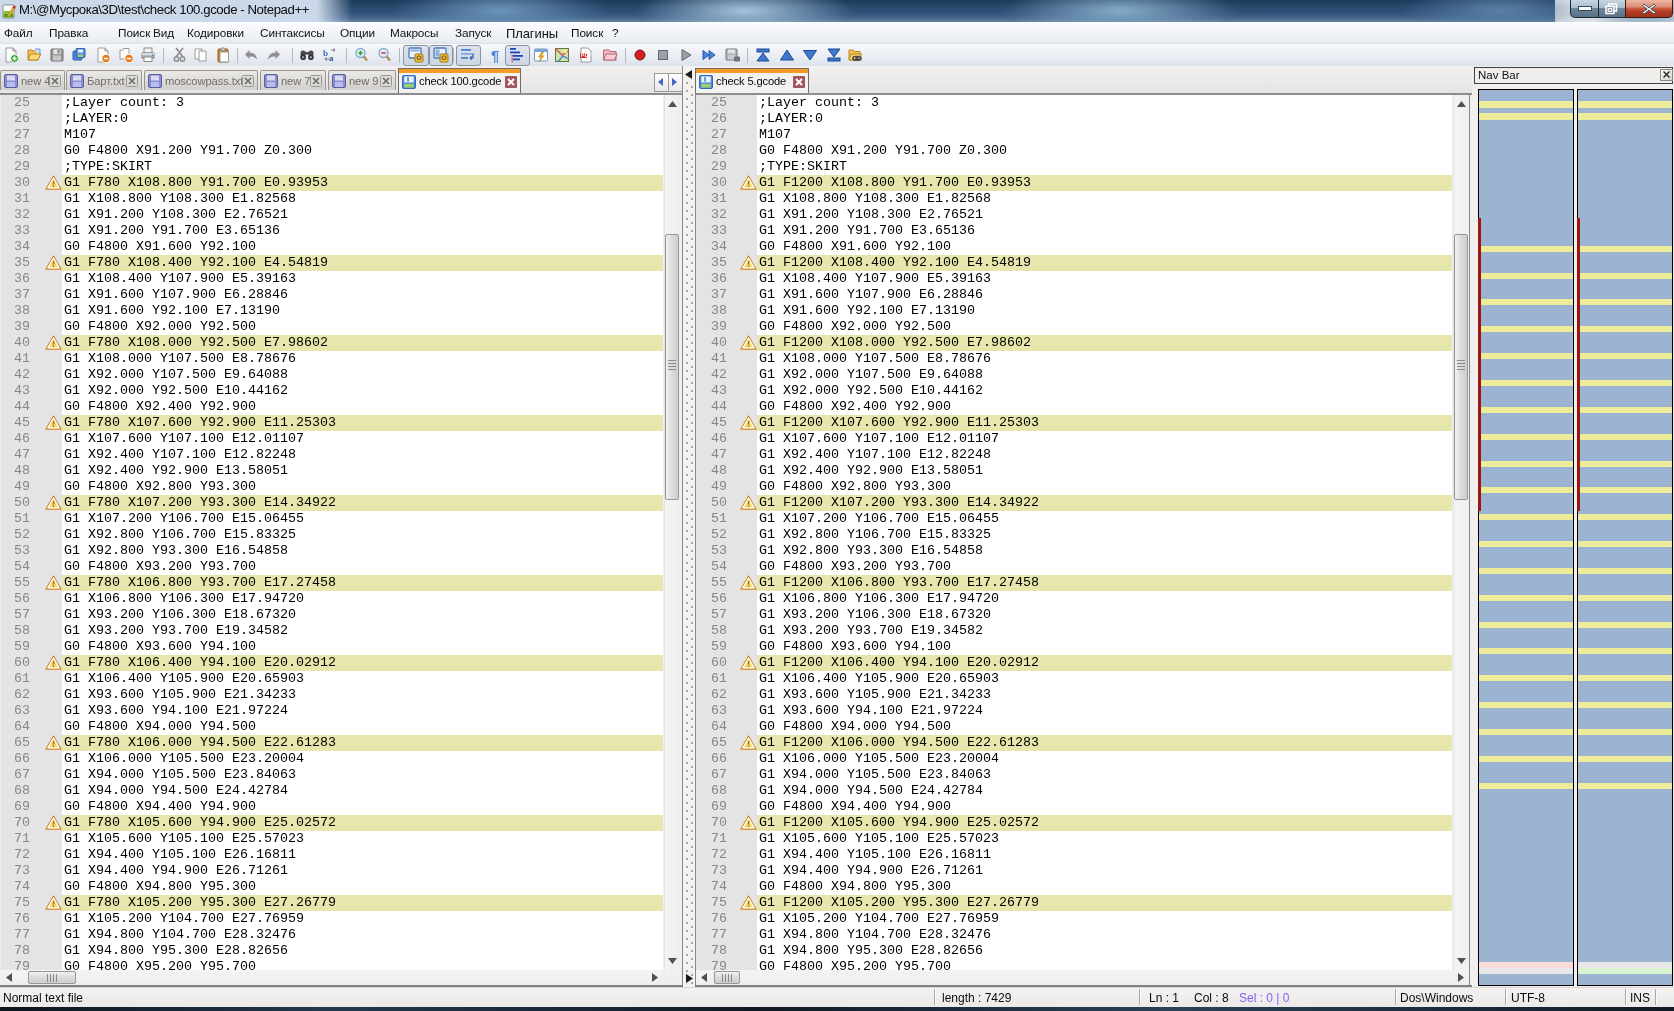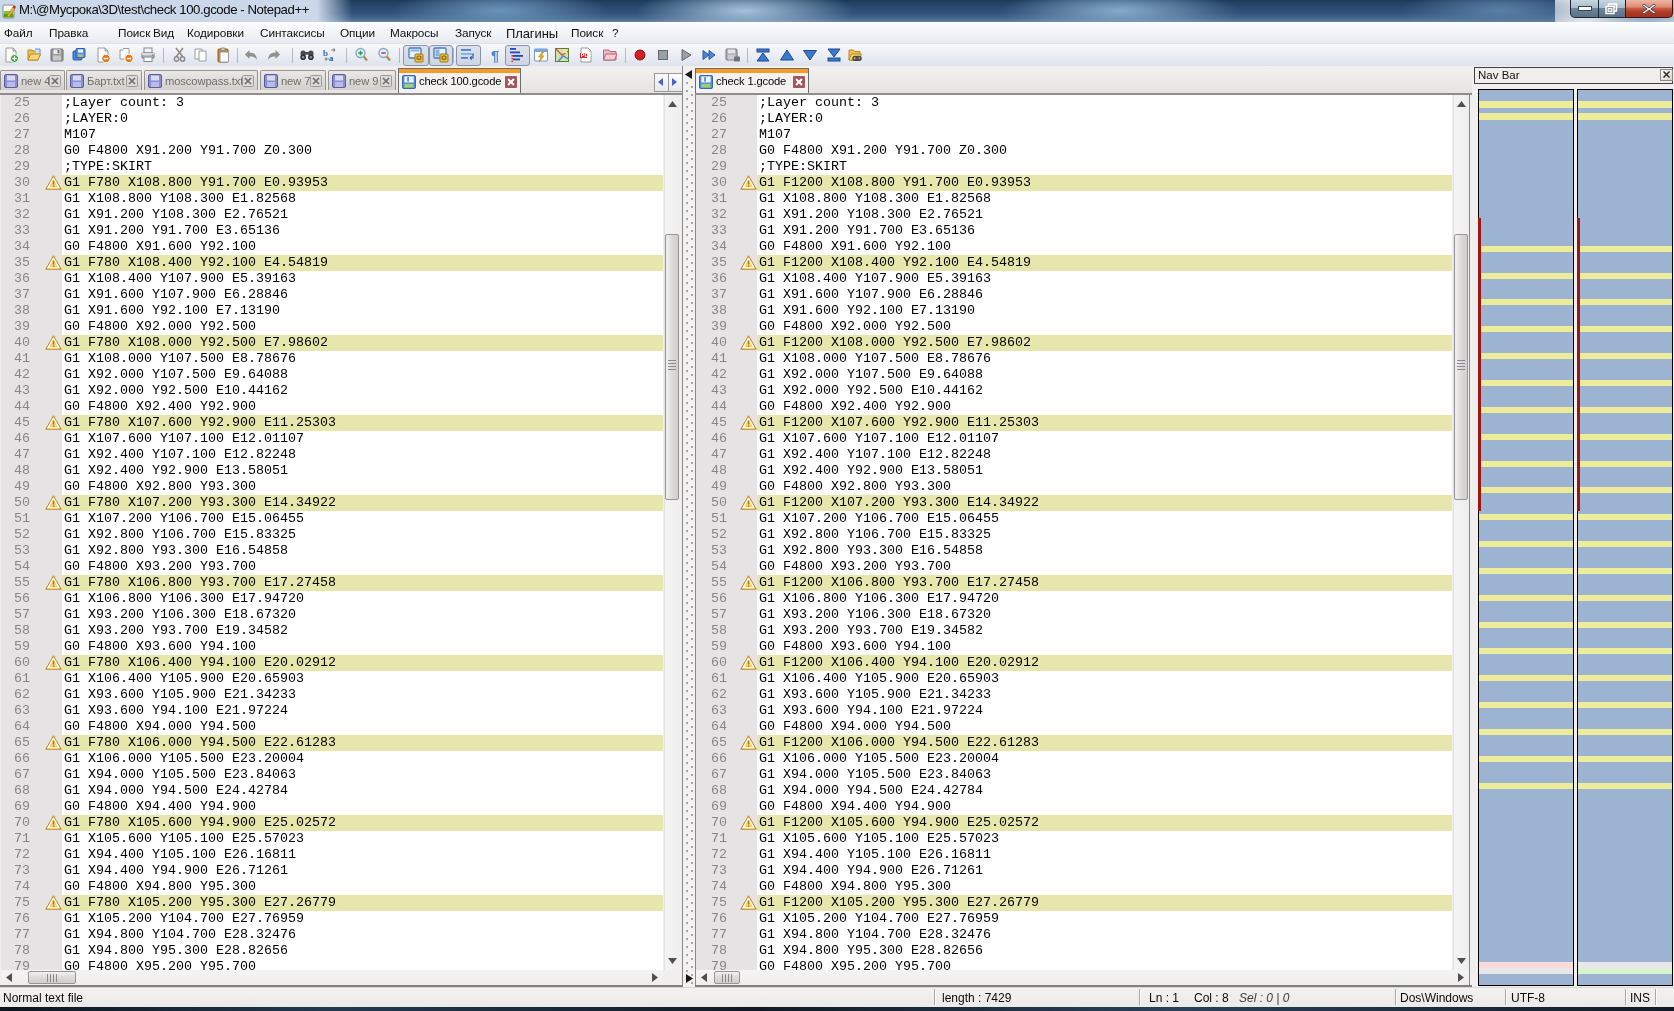--- a/index.html
+++ b/index.html
@@ -313,21 +313,21 @@
     <path d="M3 3 L9 9 M9 3 L3 9" stroke="#fff" stroke-width="2"></path>
   </svg>
 <div class="abs" style="left:695px;top:68px;width:114px;height:25px;box-sizing:border-box;border:1px solid #6e6c68;border-bottom:none;border-radius:1px 1px 0 0;background:#f4f2f0;"></div>
 <div class="abs" style="left:696px;top:69px;width:112px;height:4px;background:#f79b28;"></div>
 <svg class="abs" style="left:699px;top:75px" width="14" height="14" viewBox="0 0 15 15">
     <rect x="0.5" y="0.5" width="14" height="14" rx="1.5" fill="#4d8ae0" stroke="#2c5fae"></rect>
     <rect x="2.5" y="1.5" width="10" height="6.5" fill="#eef4fd"></rect>
     <rect x="5.5" y="2.3" width="2" height="4.8" fill="#5b8fd6"></rect>
     <rect x="2.5" y="9.5" width="10" height="4" fill="#9fd06c"></rect>
   </svg>
-<div class="abs" style="left:716px;top:75px;font-size:11.2px;color:#0a0a0a;letter-spacing:-0.15px;">check 1.gcode</div>
+<div class="abs" style="left:716px;top:75px;font-size:11.2px;color:#0a0a0a;letter-spacing:-0.15px;">check 5.gcode</div>
 <svg class="abs" style="left:793px;top:76px" width="12" height="12" viewBox="0 0 12 12">
     <rect x="0" y="0" width="12" height="12" rx="1" fill="#a35660"></rect>
     <path d="M3 3 L9 9 M9 3 L3 9" stroke="#fff" stroke-width="2"></path>
   </svg>
 <div class="sbtn" style="left:654px;top:73px;width:13px;height:17px;"></div>
 <svg class="abs" style="left:657px;top:78px" width="7" height="8">
     <path d="M6 0 L6 8 L1 4 Z" fill="#4466c8"></path>
   </svg>
 <div class="sbtn" style="left:668px;top:73px;width:13px;height:17px;"></div>
 <svg class="abs" style="left:671px;top:78px" width="7" height="8">
@@ -1052,21 +1052,21 @@
 <div class="abs" style="left:1578px;top:783px;width:94px;height:6px;background:#ecec9b;"></div>
 <div class="abs" style="left:1578px;top:962px;width:94px;height:6px;background:#e8e8e8;"></div>
 <div class="abs" style="left:1578px;top:968px;width:94px;height:6px;background:#d9f2cf;"></div>
 <div class="abs" style="left:1577px;top:218px;width:3px;height:293px;background:#9e1512;"></div>
 <div class="abs" style="left:0;top:987px;width:1674px;height:20px;background:linear-gradient(#f4f2f1,#eceae8);border-top:1px solid #d8d6d4;box-sizing:border-box;"></div>
 <div class="abs" style="left:3px;top:991px;font-size:12px;color:#0a0a0a;white-space:pre;">Normal text file</div>
 <div class="abs" style="left:942px;top:991px;font-size:12px;color:#0a0a0a;white-space:pre;">length : 7429</div>
 <div class="abs" style="left:1019px;top:1009px;font-size:12px;color:#0a0a0a;white-space:pre;">lines : 166</div>
 <div class="abs" style="left:1149px;top:991px;font-size:12px;color:#0a0a0a;white-space:pre;">Ln : 1</div>
 <div class="abs" style="left:1194px;top:991px;font-size:12px;color:#0a0a0a;white-space:pre;">Col : 8</div>
-<div class="abs" style="left:1239px;top:991px;font-size:12px;color:#404040;white-space:pre;font-style:italic;">Sel : 0 | 0</div>
+<div class="abs" style="left:1239px;top:991px;font-size:12px;color:#8b5cf6;white-space:pre;">Sel : 0 | 0</div>
 <div class="abs" style="left:1400px;top:991px;font-size:12px;color:#0a0a0a;white-space:pre;">Dos\Windows</div>
 <div class="abs" style="left:1511px;top:991px;font-size:12px;color:#0a0a0a;white-space:pre;">UTF-8</div>
 <div class="abs" style="left:1630px;top:991px;font-size:12px;color:#0a0a0a;white-space:pre;">INS</div>
 <div class="abs" style="left:934px;top:989px;width:1px;height:16px;background:#a8a8a8;"></div>
 <div class="abs" style="left:935px;top:989px;width:1px;height:16px;background:#fbfbfb;"></div>
 <div class="abs" style="left:1139px;top:989px;width:1px;height:16px;background:#a8a8a8;"></div>
 <div class="abs" style="left:1140px;top:989px;width:1px;height:16px;background:#fbfbfb;"></div>
 <div class="abs" style="left:1395px;top:989px;width:1px;height:16px;background:#a8a8a8;"></div>
 <div class="abs" style="left:1396px;top:989px;width:1px;height:16px;background:#fbfbfb;"></div>
 <div class="abs" style="left:1505px;top:989px;width:1px;height:16px;background:#a8a8a8;"></div>

